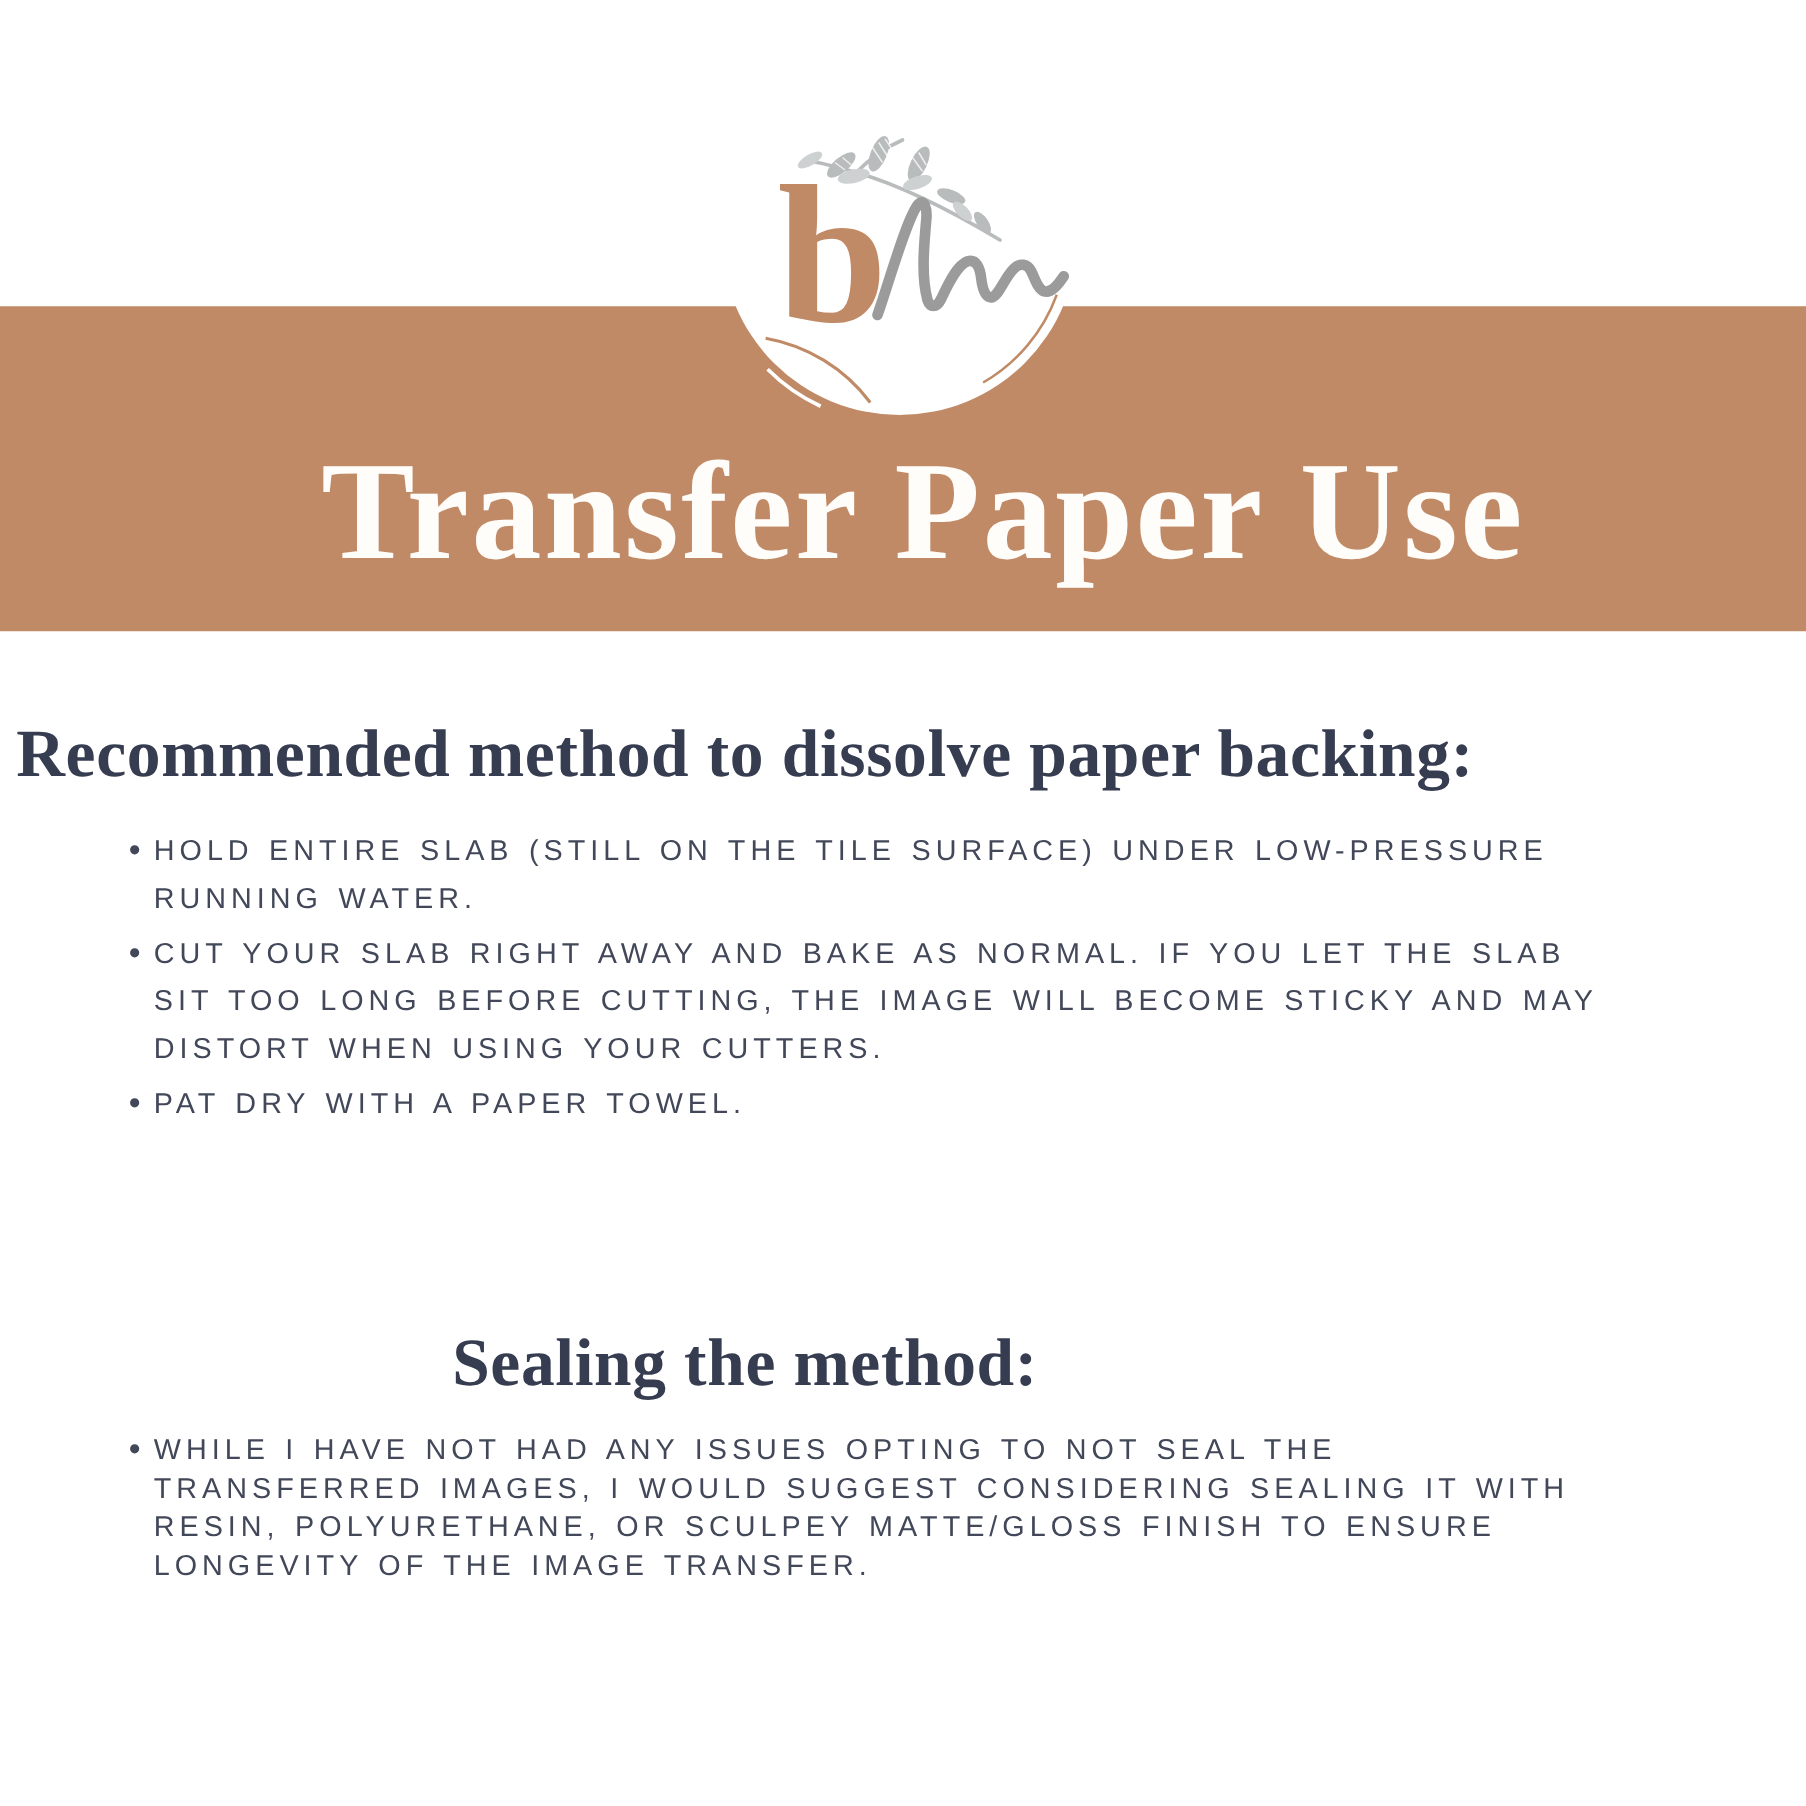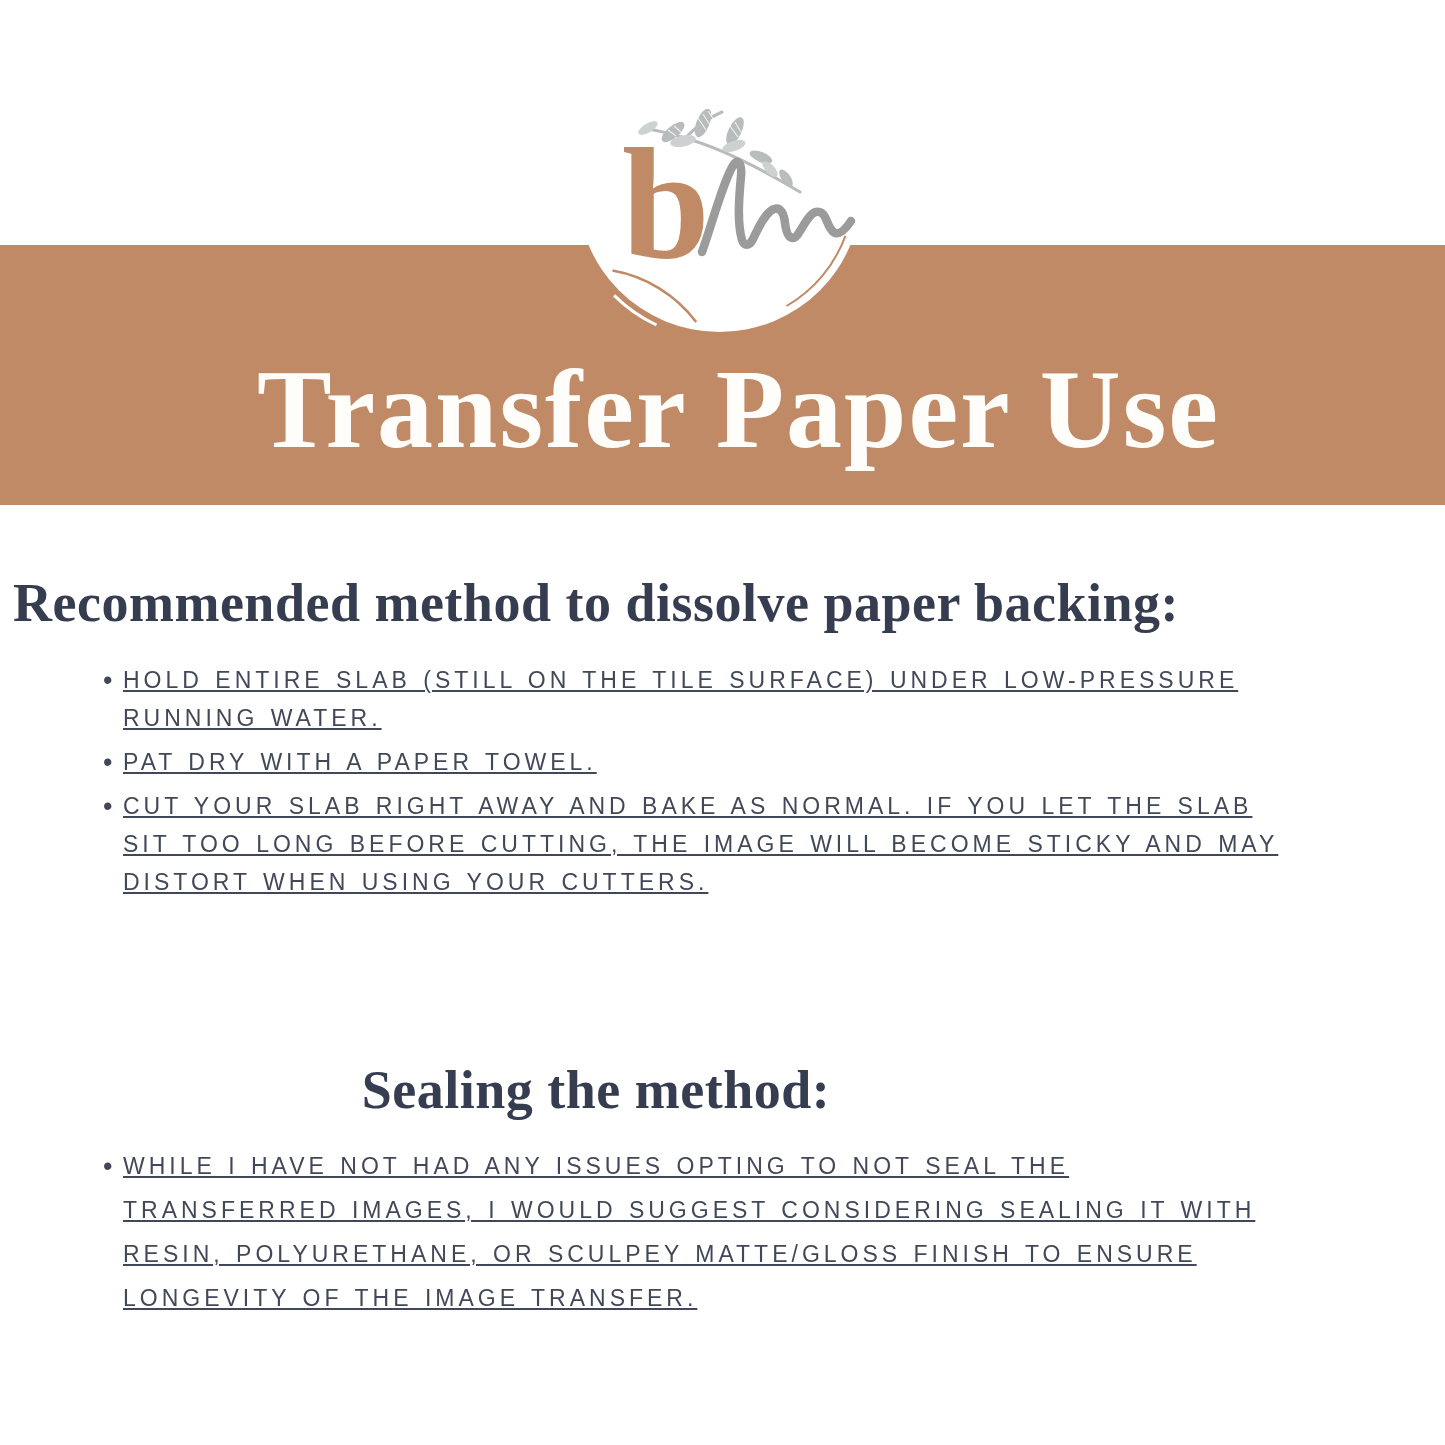--- a/index.html
+++ b/index.html
@@ -42,25 +42,24 @@
   #heading-dissolve{top:568px;}
   #heading-seal{top:1055px;}
   ul.step-list{
     position:absolute;left:103px;width:1330px;margin:0;padding:0;list-style:none;
     color:var(--body-navy,#424859);
     font-size:23px;letter-spacing:4px;word-spacing:2px;
   }
   .l1{top:661px;}
   .l1 li{line-height:38px;}
   .l2{top:1144px;}
-  .l2 li{line-height:44px;}
+  .l2 li{line-height:31px;}
   ul.step-list li{
     position:relative;padding-left:20px;margin:0 0 6px 0;
     white-space:pre-line;
-    text-decoration:underline;
   }
   ul.step-list li::before{
     content:"\2022";
     position:absolute;left:0;top:0;font-size:27px;
   }
 </style>
 </head>
 <body>
 
 <div>
@@ -101,24 +100,24 @@
     <path class="logo-m" d="M 142,212 C 150,190 166,132 175,123 C 179,119 182,126 181,136 C 179,158 177,182 182,200 C 184,206 189,207 193,199 C 199,186 206,172 214,169 C 221,167 224,174 225,183 C 226,191 228,198 233,198 C 239,197 243,183 251,175 C 256,170 262,171 265,177 C 268,183 270,191 275,193 C 281,195 287,187 291,181">
       <title>m</title>
     </path>
   </svg>
 
   <h2 class="section-heading" id="heading-dissolve">Recommended method to dissolve paper backing:</h2>
 
   <ul class="step-list l1">
     <li>HOLD ENTIRE SLAB (STILL ON THE TILE SURFACE) UNDER LOW-PRESSURE
 RUNNING WATER.</li>
-    <li>PAT DRY WITH A PAPER TOWEL.</li>
     <li>CUT YOUR SLAB RIGHT AWAY AND BAKE AS NORMAL. IF YOU LET THE SLAB
 SIT TOO LONG BEFORE CUTTING, THE IMAGE WILL BECOME STICKY AND MAY
 DISTORT WHEN USING YOUR CUTTERS.</li>
+    <li>PAT DRY WITH A PAPER TOWEL.</li>
   </ul>
 
   <h2 class="section-heading" id="heading-seal">Sealing the method:</h2>
 
   <ul class="step-list l2">
     <li>WHILE I HAVE NOT HAD ANY ISSUES OPTING TO NOT SEAL THE
 TRANSFERRED IMAGES, I WOULD SUGGEST CONSIDERING SEALING IT WITH
 RESIN, POLYURETHANE, OR SCULPEY MATTE/GLOSS FINISH TO ENSURE
 LONGEVITY OF THE IMAGE TRANSFER.</li>
   </ul>

